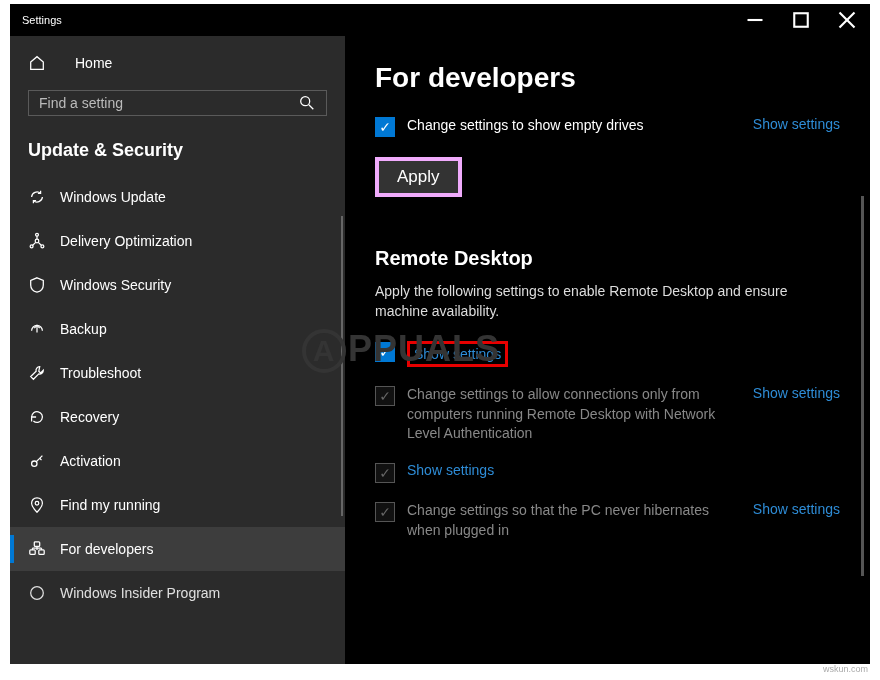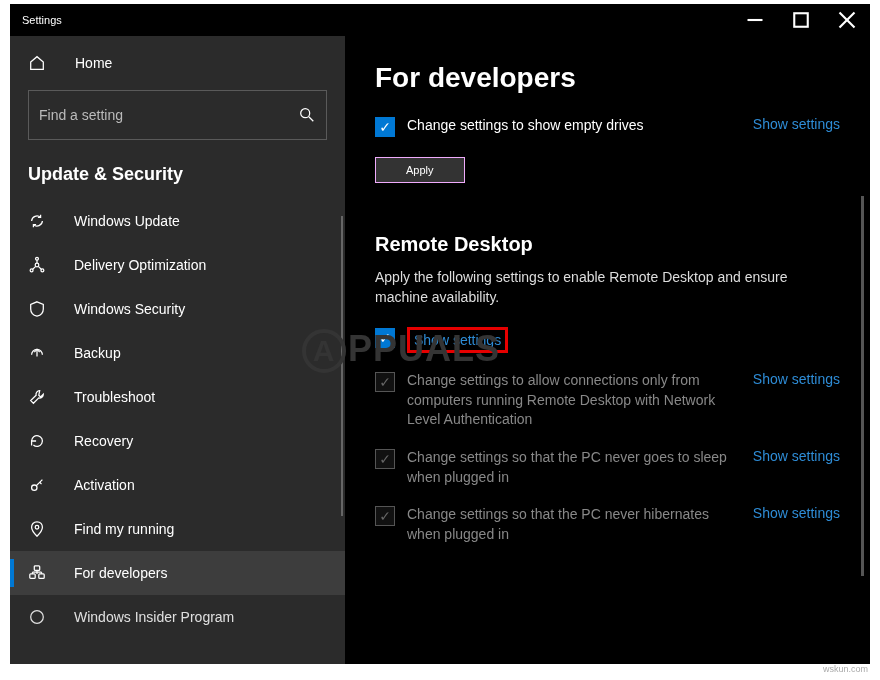--- a/index.html
+++ b/index.html
@@ -6,42 +6,42 @@
   body { width:880px; height:680px; background:#fff; overflow:hidden; position:relative; }
   .window { width:860px; height:660px; margin:4px auto; background:#000; color:#fff; display:flex; flex-direction:column; position:relative; }
   .titlebar { height:32px; display:flex; align-items:center; justify-content:space-between; padding:0 0 0 12px; color:#fff; font-size:11px; background:#000; }
   .titlebar .title { flex:1; }
   .win-controls { display:flex; }
   .win-btn { width:46px; height:32px; display:flex; align-items:center; justify-content:center; color:#fff; font-size:11px; cursor:pointer; }
   .body { flex:1; display:flex; overflow:hidden; }
   .sidebar { width:335px; background:#2b2b2b; color:#fff; display:flex; flex-direction:column; padding-top:8px; position:relative; }
   .home-row { display:flex; align-items:center; gap:29px; padding:10px 18px; font-size:14px; cursor:pointer; }
   .icon { width:18px; height:18px; display:inline-flex; align-items:center; justify-content:center; flex-shrink:0; }
-  .search-box { margin:8px 18px 14px; height:50px; border:1px solid #5a5a5a; background:#2b2b2b; display:flex; align-items:center; padding:0 10px; }
+  .search-box { margin:8px 18px 14px; height:26px; border:1px solid #5a5a5a; background:#2b2b2b; display:flex; align-items:center; padding:0 10px; }
   .search-box input { flex:1; background:transparent; border:none; outline:none; color:#ccc; font-size:14px; }
   .search-box input::placeholder { color:#bbb; }
   .section-label { padding:10px 18px 14px; font-weight:600; font-size:18px; }
   .nav { flex:1; overflow:hidden; position:relative; }
-  .nav-item { display:flex; align-items:center; gap:28px; padding:13px 18px; font-size:14px; cursor:pointer; position:relative; }
+  .nav-item { display:flex; align-items:center; gap:14px; padding:13px 18px; font-size:14px; cursor:pointer; position:relative; }
   .nav-item.selected { background:#3d3d3d; }
   .nav-item.selected::before { content:""; position:absolute; left:0; top:8px; bottom:8px; width:4px; background:#0078d4; }
   .sidebar-scrollbar { position:absolute; right:2px; top:180px; width:2px; height:300px; background:#666; }
   .content { flex:1; background:#000; color:#fff; overflow:hidden; position:relative; padding:10px 30px 0 30px; }
   .content-scrollbar { position:absolute; right:6px; top:160px; width:3px; height:380px; background:#555; }
   h1 { font-size:28px; font-weight:600; margin-bottom:22px; margin-top:16px; }
   .setting-row { display:flex; align-items:flex-start; gap:12px; margin-bottom:8px; }
   .checkbox { width:20px; height:20px; border:1px solid #777; display:flex; align-items:center; justify-content:center; flex-shrink:0; margin-top:1px; cursor:pointer; }
   .checkbox.checked { background:#0078d4; border-color:#0078d4; }
   .checkbox.disabled { background:#111; border-color:#555; }
   .check-mark { color:#fff; font-size:14px; line-height:1; }
   .check-mark.dim { color:#666; }
   .setting-label { flex:1; font-size:14px; line-height:1.4; padding-right:8px; }
   .setting-label.dim { color:#888; }
   .link { color:#2e8cd6; font-size:14px; cursor:pointer; flex-shrink:0; white-space:nowrap; }
-  .btn { background:#333; border:1px solid #f0abfc; color:#fff; padding:6px 30px; font-size:11px; cursor:pointer; margin-top:12px; margin-bottom:24px; }
+  .btn { background:#333; border:4px solid #f0abfc; color:#fff; padding:6px 18px; font-size:17px; cursor:pointer; margin-top:12px; margin-bottom:24px; }
   h2 { font-size:20px; font-weight:600; margin-top:26px; margin-bottom:12px; }
   .desc { font-size:14px; color:#ddd; line-height:1.4; margin-bottom:20px; }
   .highlight-box { border:3px solid #e60000; padding:2px 4px; display:inline-block; }
   .watermark { position:absolute; left:302px; top:328px; font-size:36px; font-weight:700; color:#343434; letter-spacing:1px; pointer-events:none; z-index:50; font-family:Arial,sans-serif; }
   .watermark .a-circle { display:inline-block; width:44px; height:44px; border:4px solid #343434; border-radius:50%; text-align:center; line-height:36px; font-size:30px; vertical-align:middle; margin-right:2px; }
   .footer-tag { position:absolute; bottom:6px; right:12px; font-size:9px; color:#aaa; }
   svg { width:18px; height:18px; stroke:#fff; fill:none; stroke-width:1.4; }
 </style>
 </head>
 <body>
@@ -221,21 +221,20 @@
             <span class="check-mark dim">✓</span>
           </div>
         <div class="setting-label dim">Change settings to allow connections only from computers running Remote Desktop with Network Level Authentication</div>
         <span class="link">Show settings</span>
       </div>
 
       <div class="setting-row" style="margin-top:18px">
         <div class="checkbox disabled">
             <span class="check-mark dim">✓</span>
           </div>
-        <div class="setting-label dim">Change settings so that the PC never goes to sleep when plugged in</div>
         <span class="link">Show settings</span>
       </div>
 
       <div class="setting-row" style="margin-top:18px">
         <div class="checkbox disabled">
             <span class="check-mark dim">✓</span>
           </div>
         <div class="setting-label dim">Change settings so that the PC never hibernates when plugged in</div>
         <span class="link">Show settings</span>
       </div>

